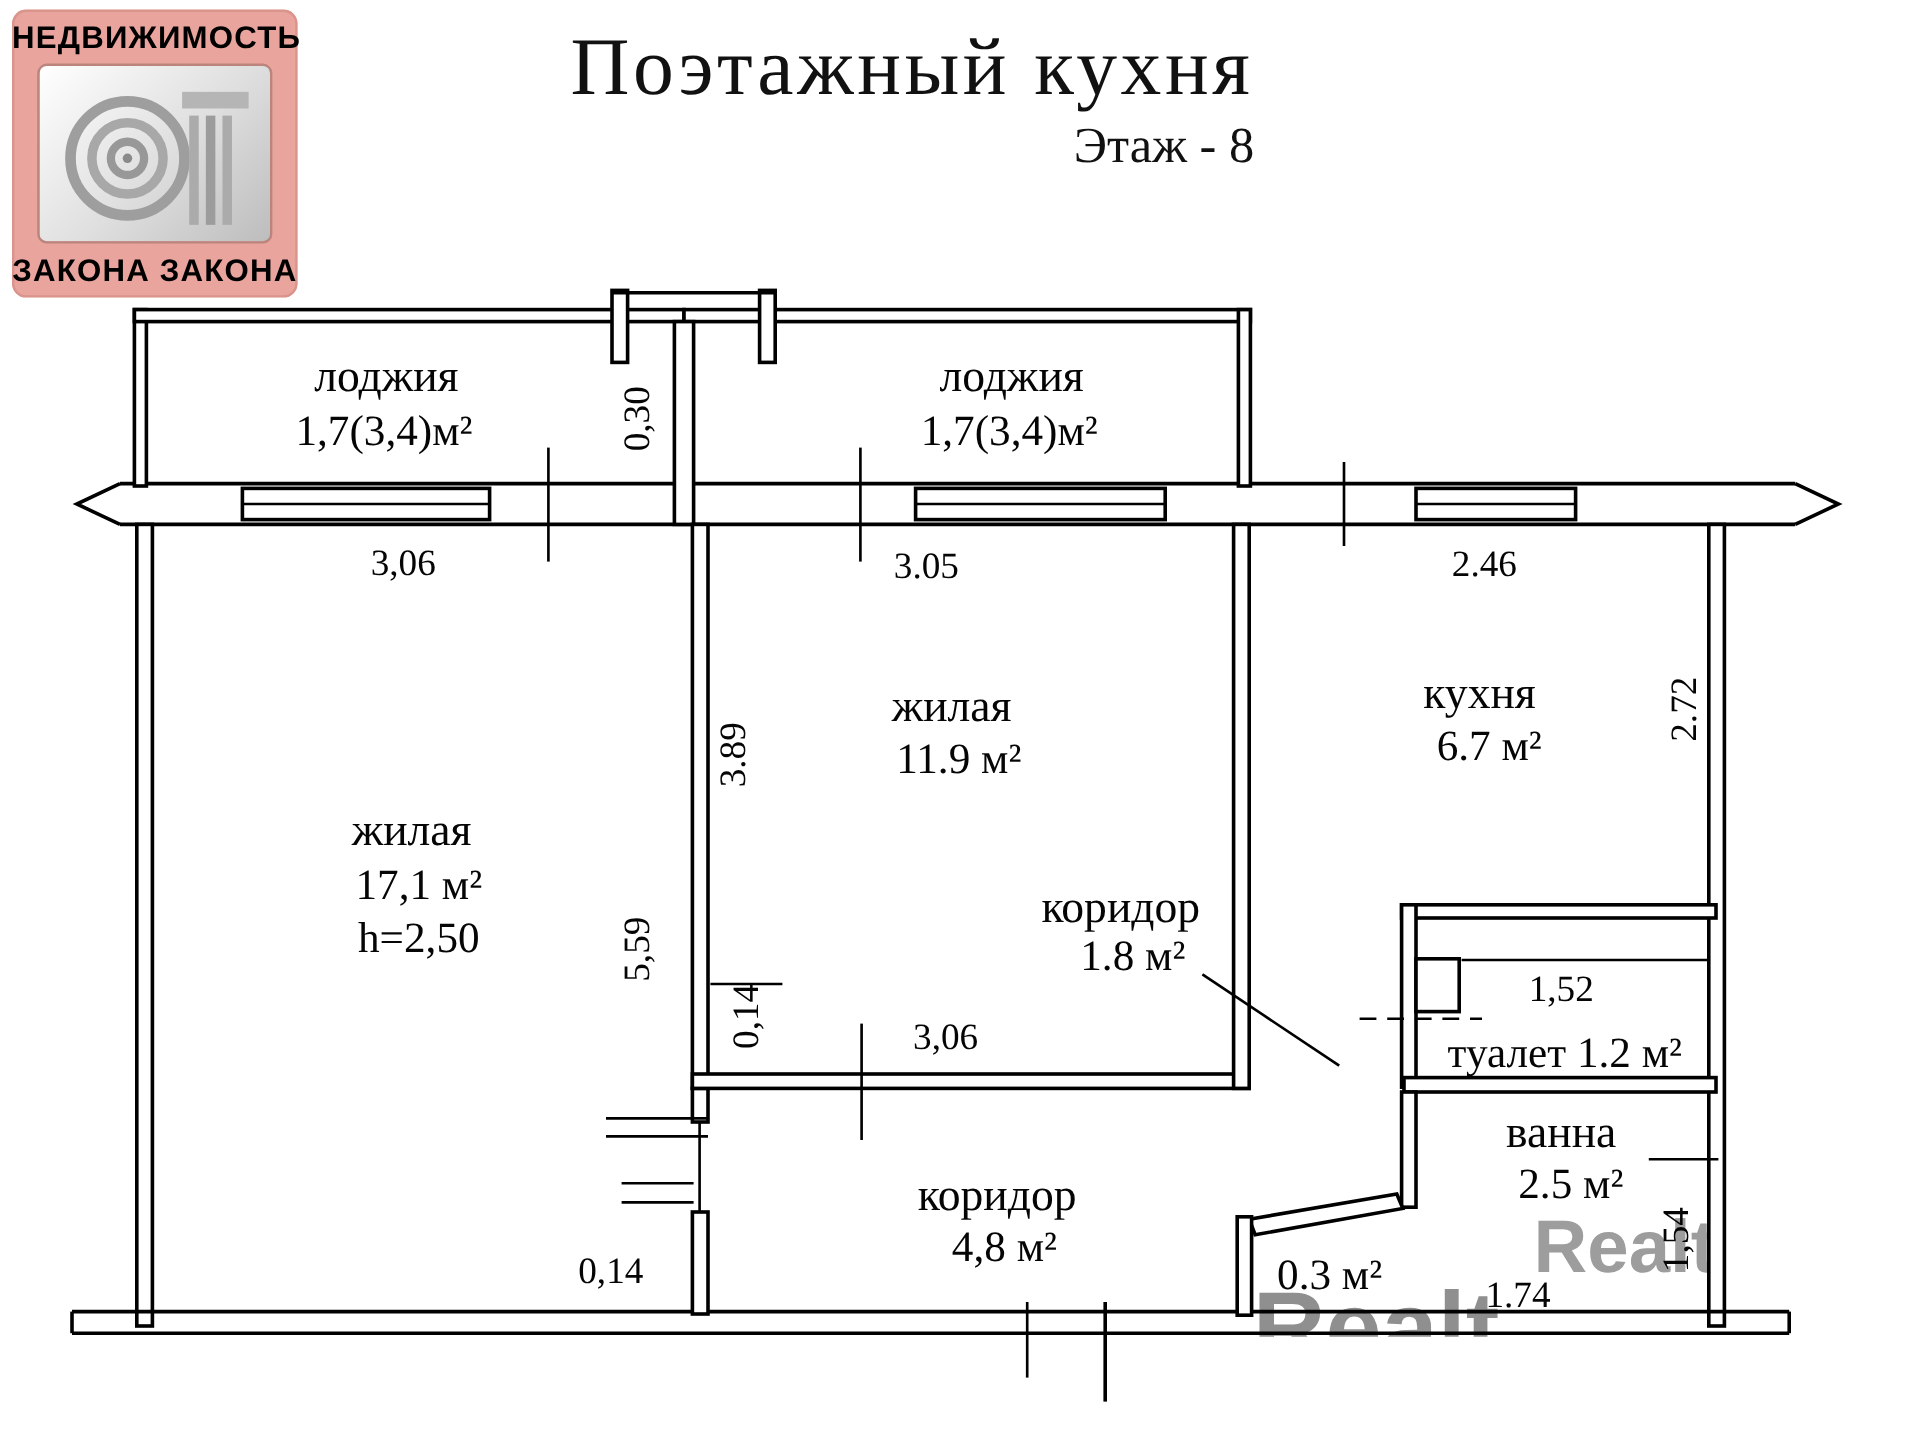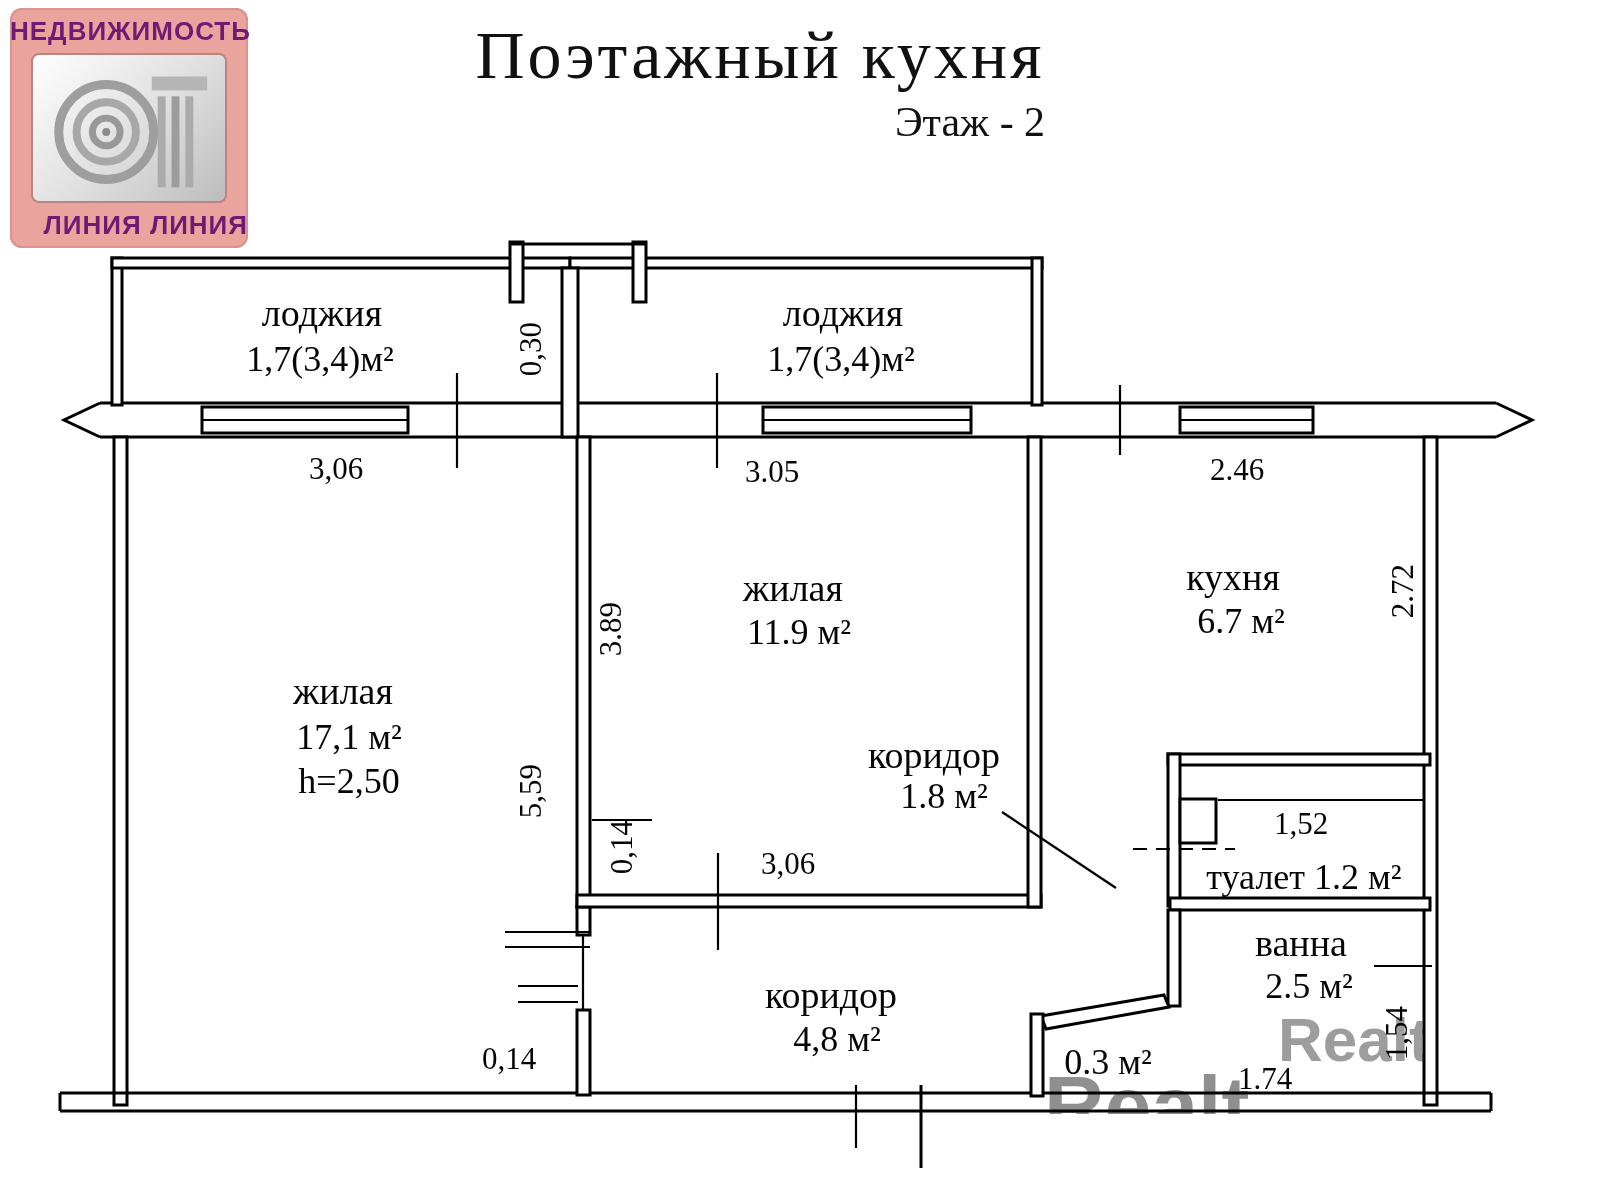--- a/index.html
+++ b/index.html
@@ -8,21 +8,21 @@
 
   
   .title{position:absolute;top:16px;left:320px;width:880px;text-align:center;
          font-size:68px;letter-spacing:3px;color:#111;}
   .subtitle{position:absolute;top:98px;left:770px;width:400px;text-align:center;
             font-size:42px;color:#111;}
 
   
   .logo{position:absolute;left:10px;top:8px;width:238px;height:240px;
         background:#e9a59d;border-radius:12px;box-shadow:inset 0 0 0 2px #d9948c;}
-  .logo-top,.logo-bottom{text-align:right;color:#701a75;
+  .logo-top,.logo-bottom{text-align:center;color:#000000;
         font-family:"Liberation Sans",sans-serif;font-weight:bold;
         font-size:26px;letter-spacing:1px;}
   .logo-top{margin-top:8px;}
   .logo-bottom{margin-top:7px;}
   .logo-art{width:192px;height:146px;margin:6px auto 0;
         background:linear-gradient(135deg,#ffffff 0%,#dedede 55%,#bdbdbd 100%);
         border-radius:8px;border:2px solid #bb847d;
         display:flex;align-items:center;justify-content:center;}
 
   
@@ -52,25 +52,25 @@
       <circle cx="72" cy="74" r="48" fill="none" stroke="#9e9e9e" stroke-width="9"></circle>
       <circle cx="72" cy="74" r="30" fill="none" stroke="#a8a8a8" stroke-width="8"></circle>
       <circle cx="72" cy="74" r="14" fill="none" stroke="#989898" stroke-width="7"></circle>
       <circle cx="72" cy="74" r="4" fill="#8a8a8a"></circle>
       <rect x="118" y="18" width="56" height="14" fill="#b5b5b5"></rect>
       <rect x="124" y="38" width="8" height="92" fill="#ababab"></rect>
       <rect x="138" y="38" width="8" height="92" fill="#9c9c9c"></rect>
       <rect x="152" y="38" width="8" height="92" fill="#ababab"></rect>
     </svg>
   </div>
-  <div class="logo-bottom">ЛИНИЯ ЛИНИЯ</div>
+  <div class="logo-bottom">ЗАКОНА ЗАКОНА</div>
 </div>
 
 <div class="title">Поэтажный кухня</div>
-<div class="subtitle">Этаж - 2</div>
+<div class="subtitle">Этаж - 8</div>
 
 <div class="wm1">Realt</div>
 <div class="wm2">Realt</div>
 
 <svg class="plan" width="1600" height="1200" viewBox="0 0 1600 1200">
 
   <g>
     <line class="ln" x1="100" y1="403" x2="1496" y2="403"></line>
     <line class="ln" x1="100" y1="437" x2="1496" y2="437"></line>
     <polyline class="ln" points="100,403 64,420 100,437"></polyline>

